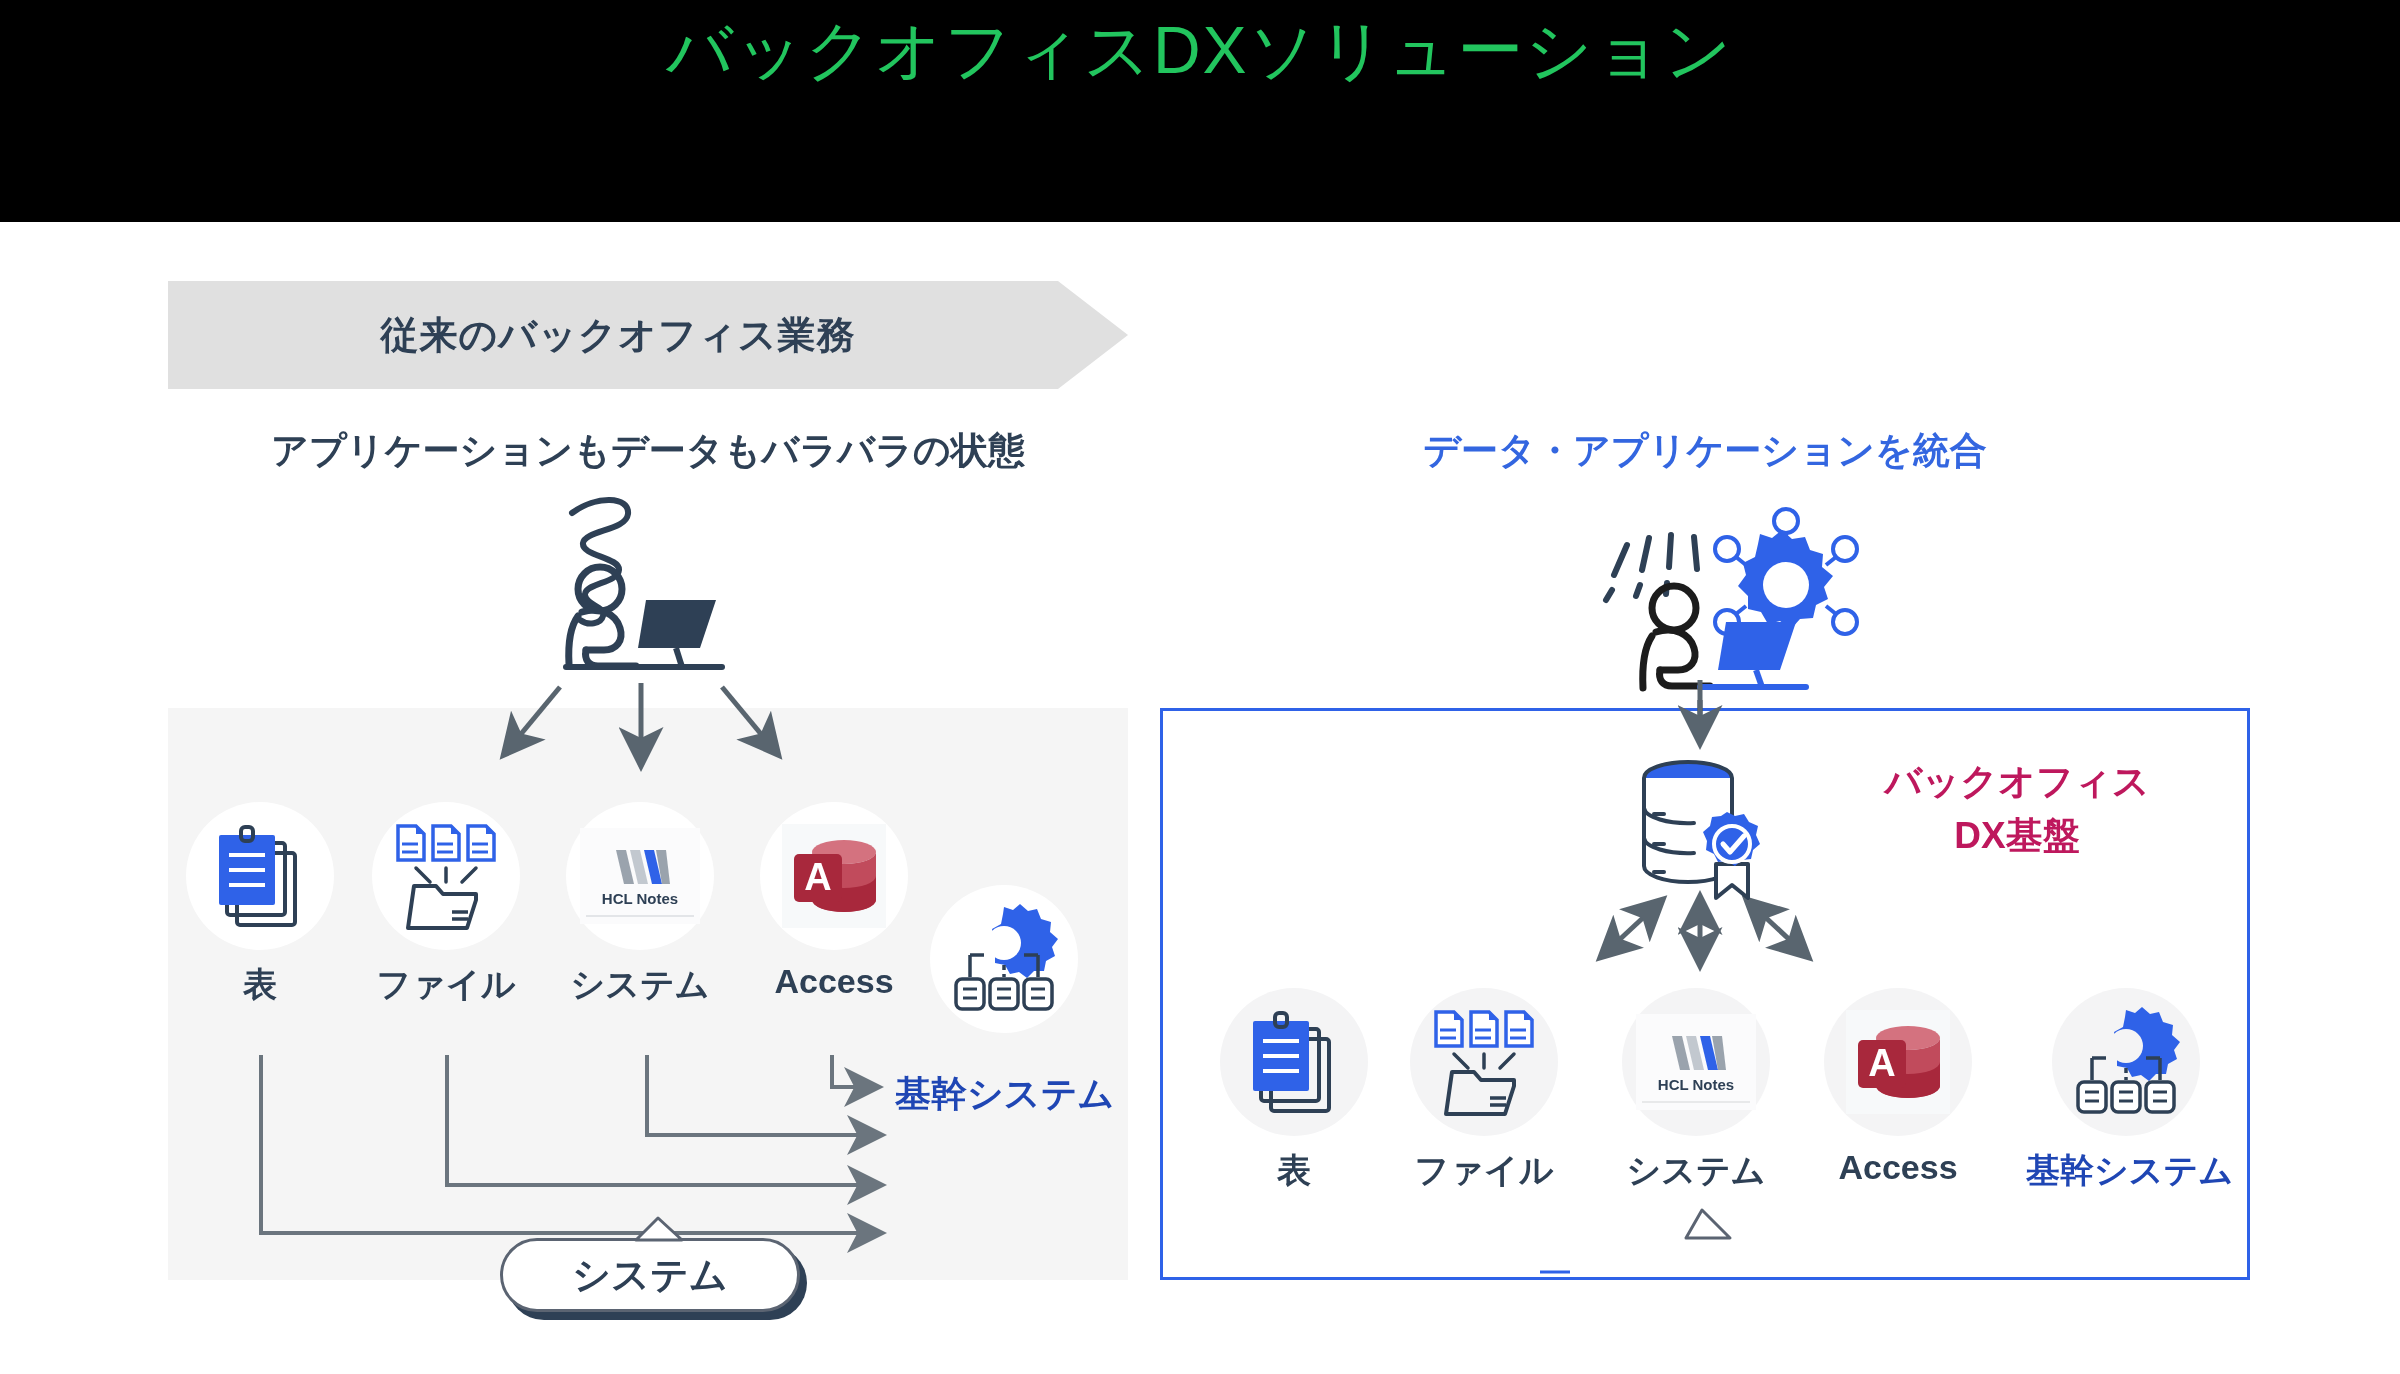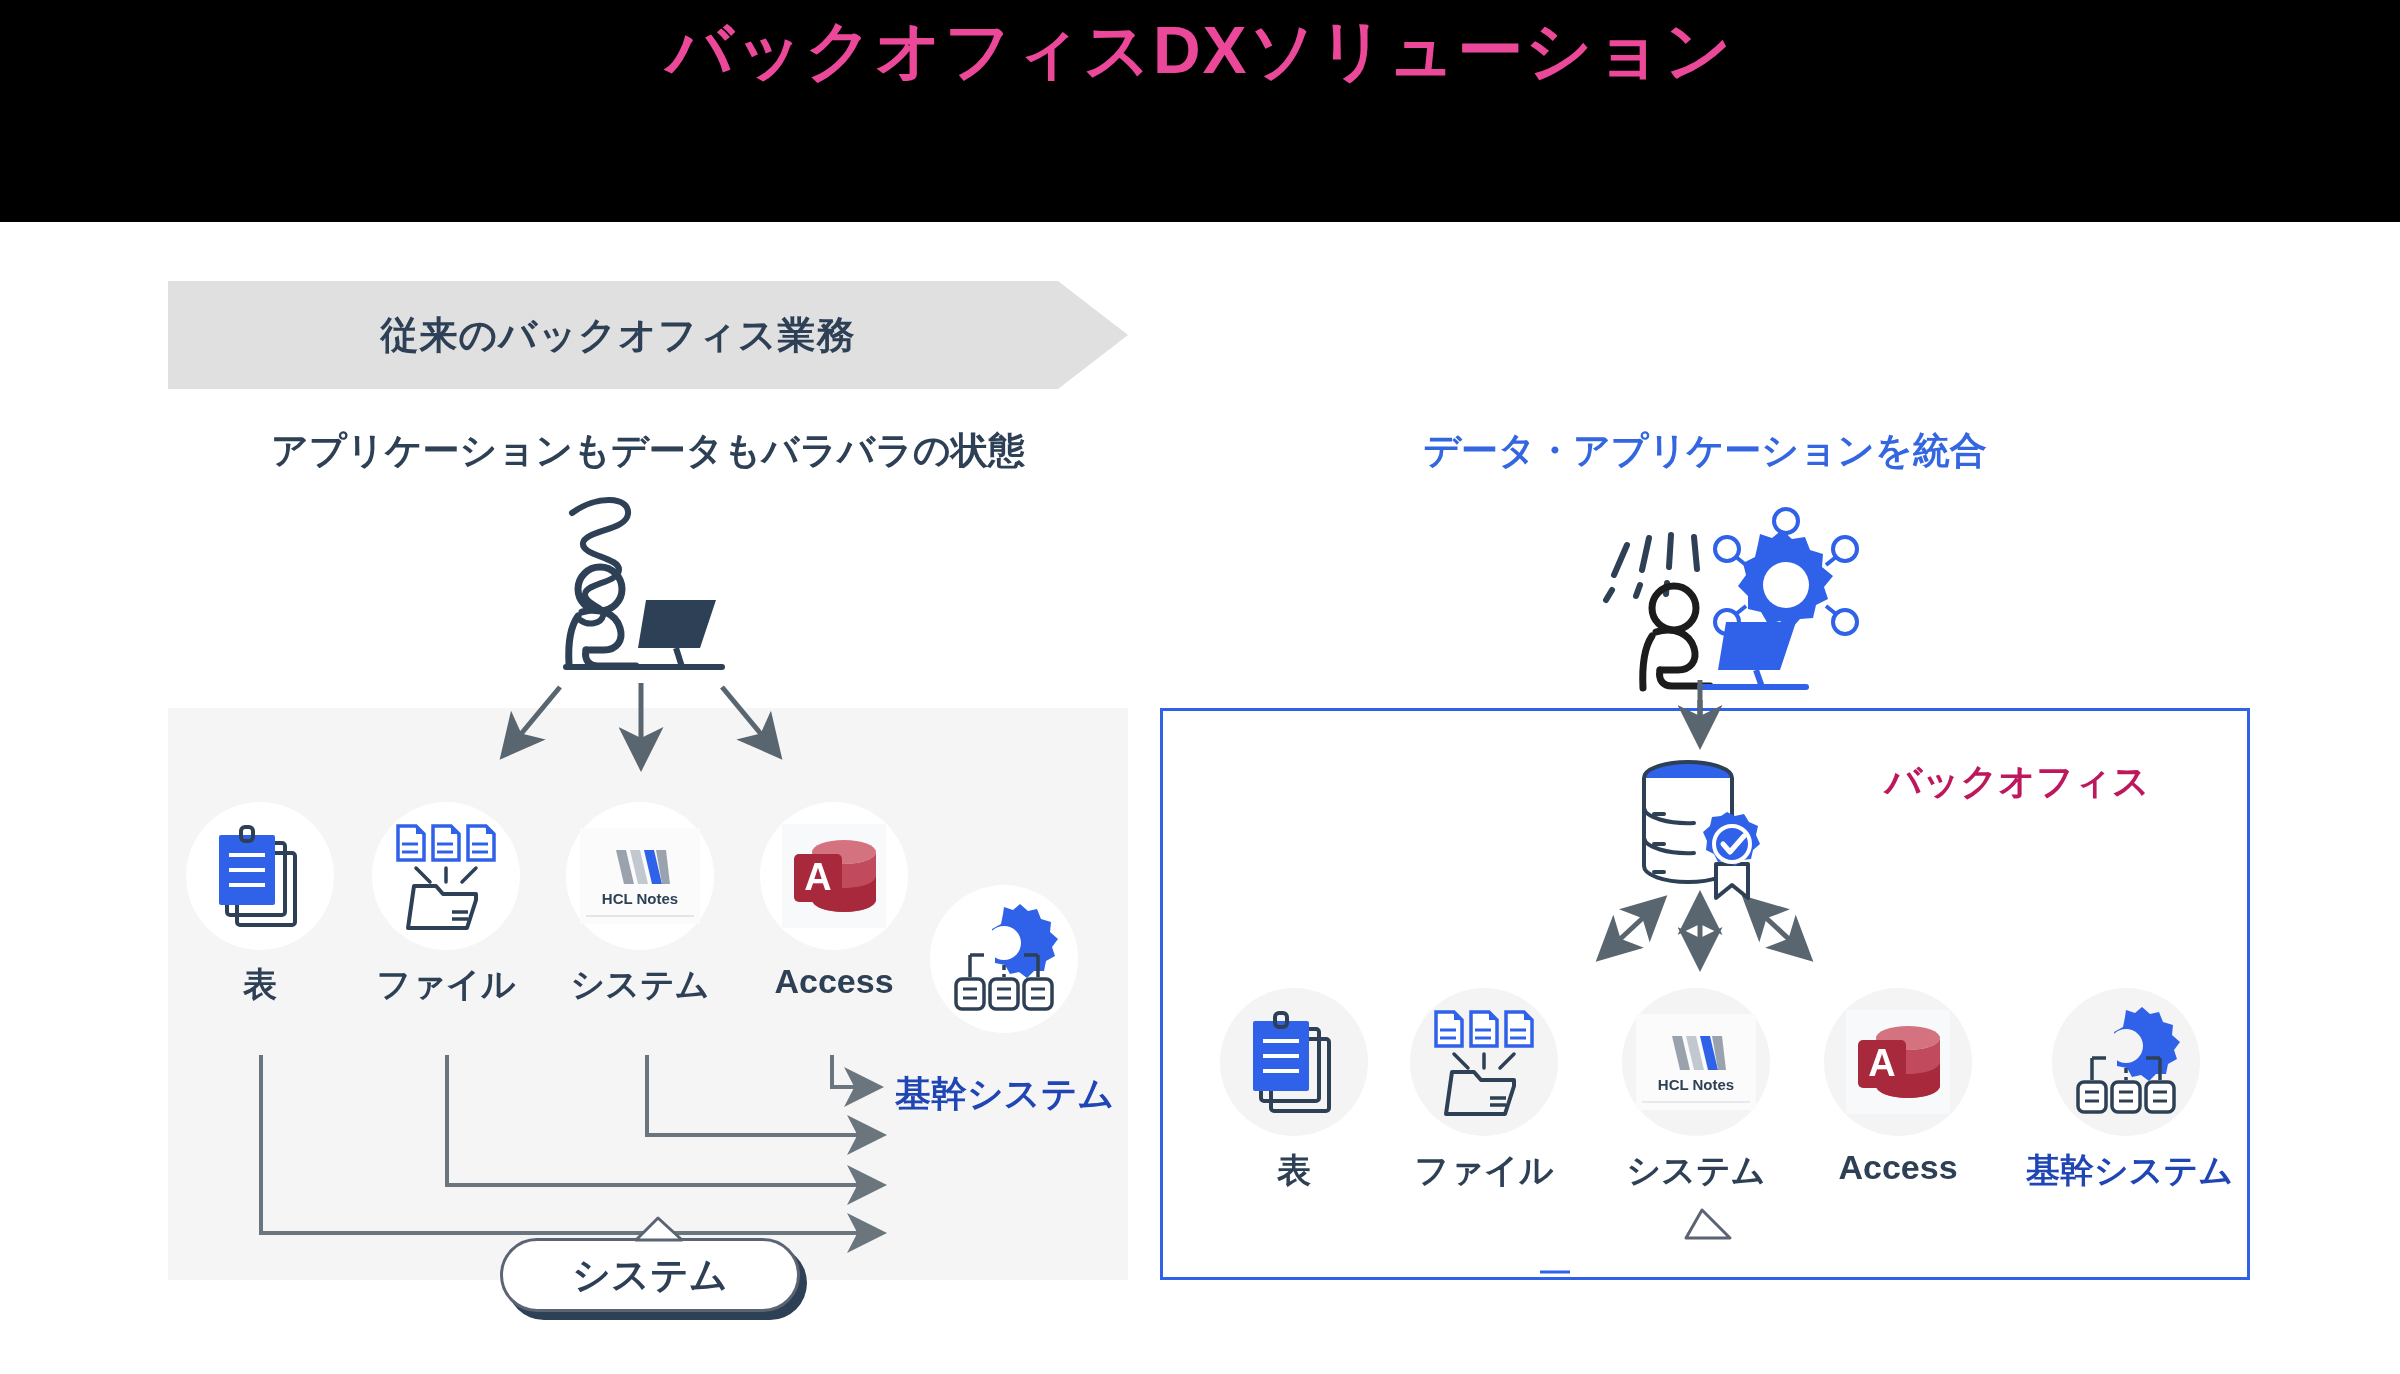--- a/index.html
+++ b/index.html
@@ -12,22 +12,22 @@
   #stage { position: relative; width: 2400px; height: 1374px; background:#ffffff; }
 
   
   .titlebar {
     position: absolute; left:0; top:0; width:2400px; height:222px;
     background:#000000;
   }
   .title-text {
     position:absolute; left:0; top:4px; width:2400px;
     text-align:center;
-    font-size:66px; font-weight:700; letter-spacing:2px;
-    color:#ec4899;
+    font-size:66px; font-weight:400; letter-spacing:2px;
+    color:#22c55e;
     line-height:92px;
   }
 
   
   .banner {
     position:absolute; height:108px;
     display:flex; align-items:center; justify-content:center;
   }
   .banner .bshape{
     position:absolute; inset:0;
@@ -391,20 +391,21 @@
 
       <path d="M88,112 v34 l16,-13 l16,13 v-34 z" fill="#ffffff" stroke="#2e4055" stroke-width="4" stroke-linejoin="round"></path>
 
       <path d="M104,62 l8,4 l9,-2 l5,8 l9,4 l-2,9 l4,9 l-7,6 l-2,9 l-9,1 l-7,6 l-8,-5 l-9,1 l-4,-8 l-8,-4 l1,-9 l-4,-9 l7,-6 l2,-9 l9,-1 z" fill="#2f62e8" transform="translate(-5,-2) scale(1.0)"></path>
       <circle cx="104" cy="92" r="18" fill="none" stroke="#ffffff" stroke-width="4"></circle>
       <path d="M95,92 l7,8 l14,-16" fill="none" stroke="#ffffff" stroke-width="5" stroke-linecap="round" stroke-linejoin="round"></path>
     </svg>
   </div>
   <div class="dx-label">
     <div>バックオフィス</div>
+    <div>DX基盤</div>
   </div>
 
   <div class="tile" style="left:1220px; top:988px;">
     <div class="disc disc-gray">
       <svg width="110" height="110" viewBox="0 0 110 110">
         <rect x="32" y="32" width="58" height="72" rx="3" fill="none" stroke="#2e4055" stroke-width="4"></rect>
         <rect x="22" y="22" width="58" height="72" rx="3" fill="none" stroke="#2e4055" stroke-width="4"></rect>
         <rect x="14" y="14" width="56" height="70" rx="2" fill="#2f62e8"></rect>
         <rect x="36" y="6" width="12" height="14" rx="4" fill="none" stroke="#2e4055" stroke-width="4"></rect>
         <line x1="24" y1="34" x2="60" y2="34" stroke="#ffffff" stroke-width="4"></line>

